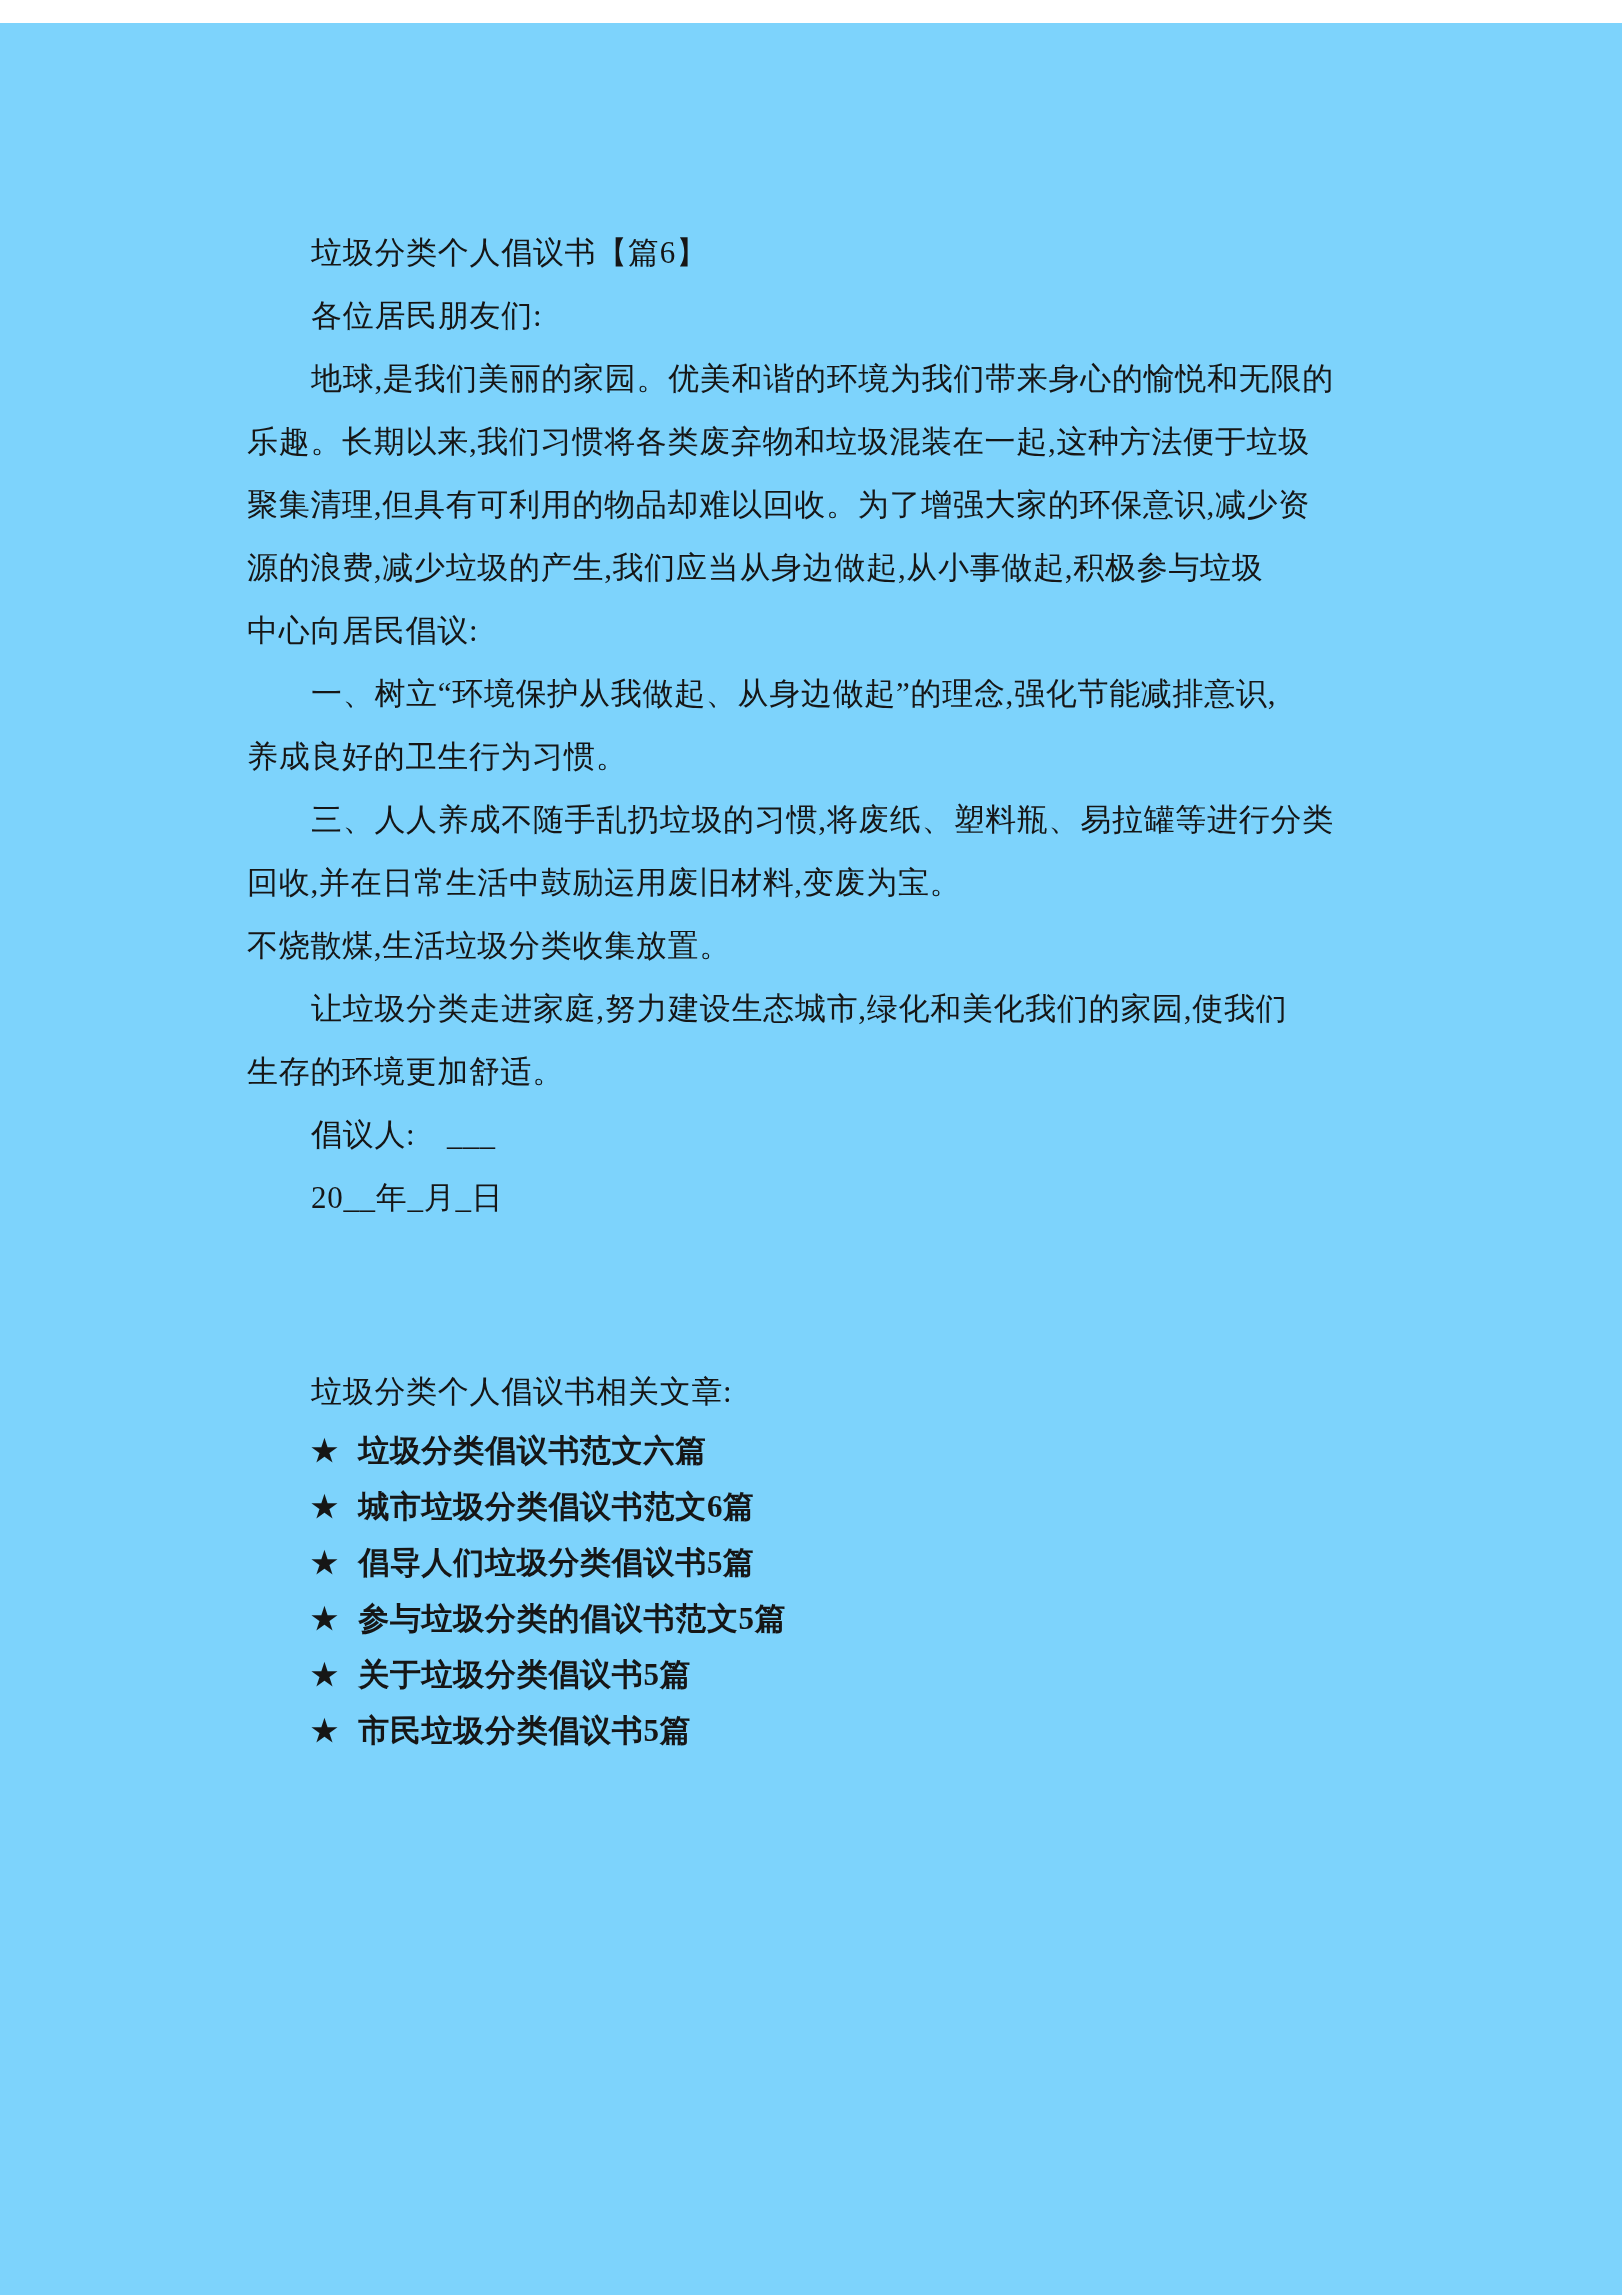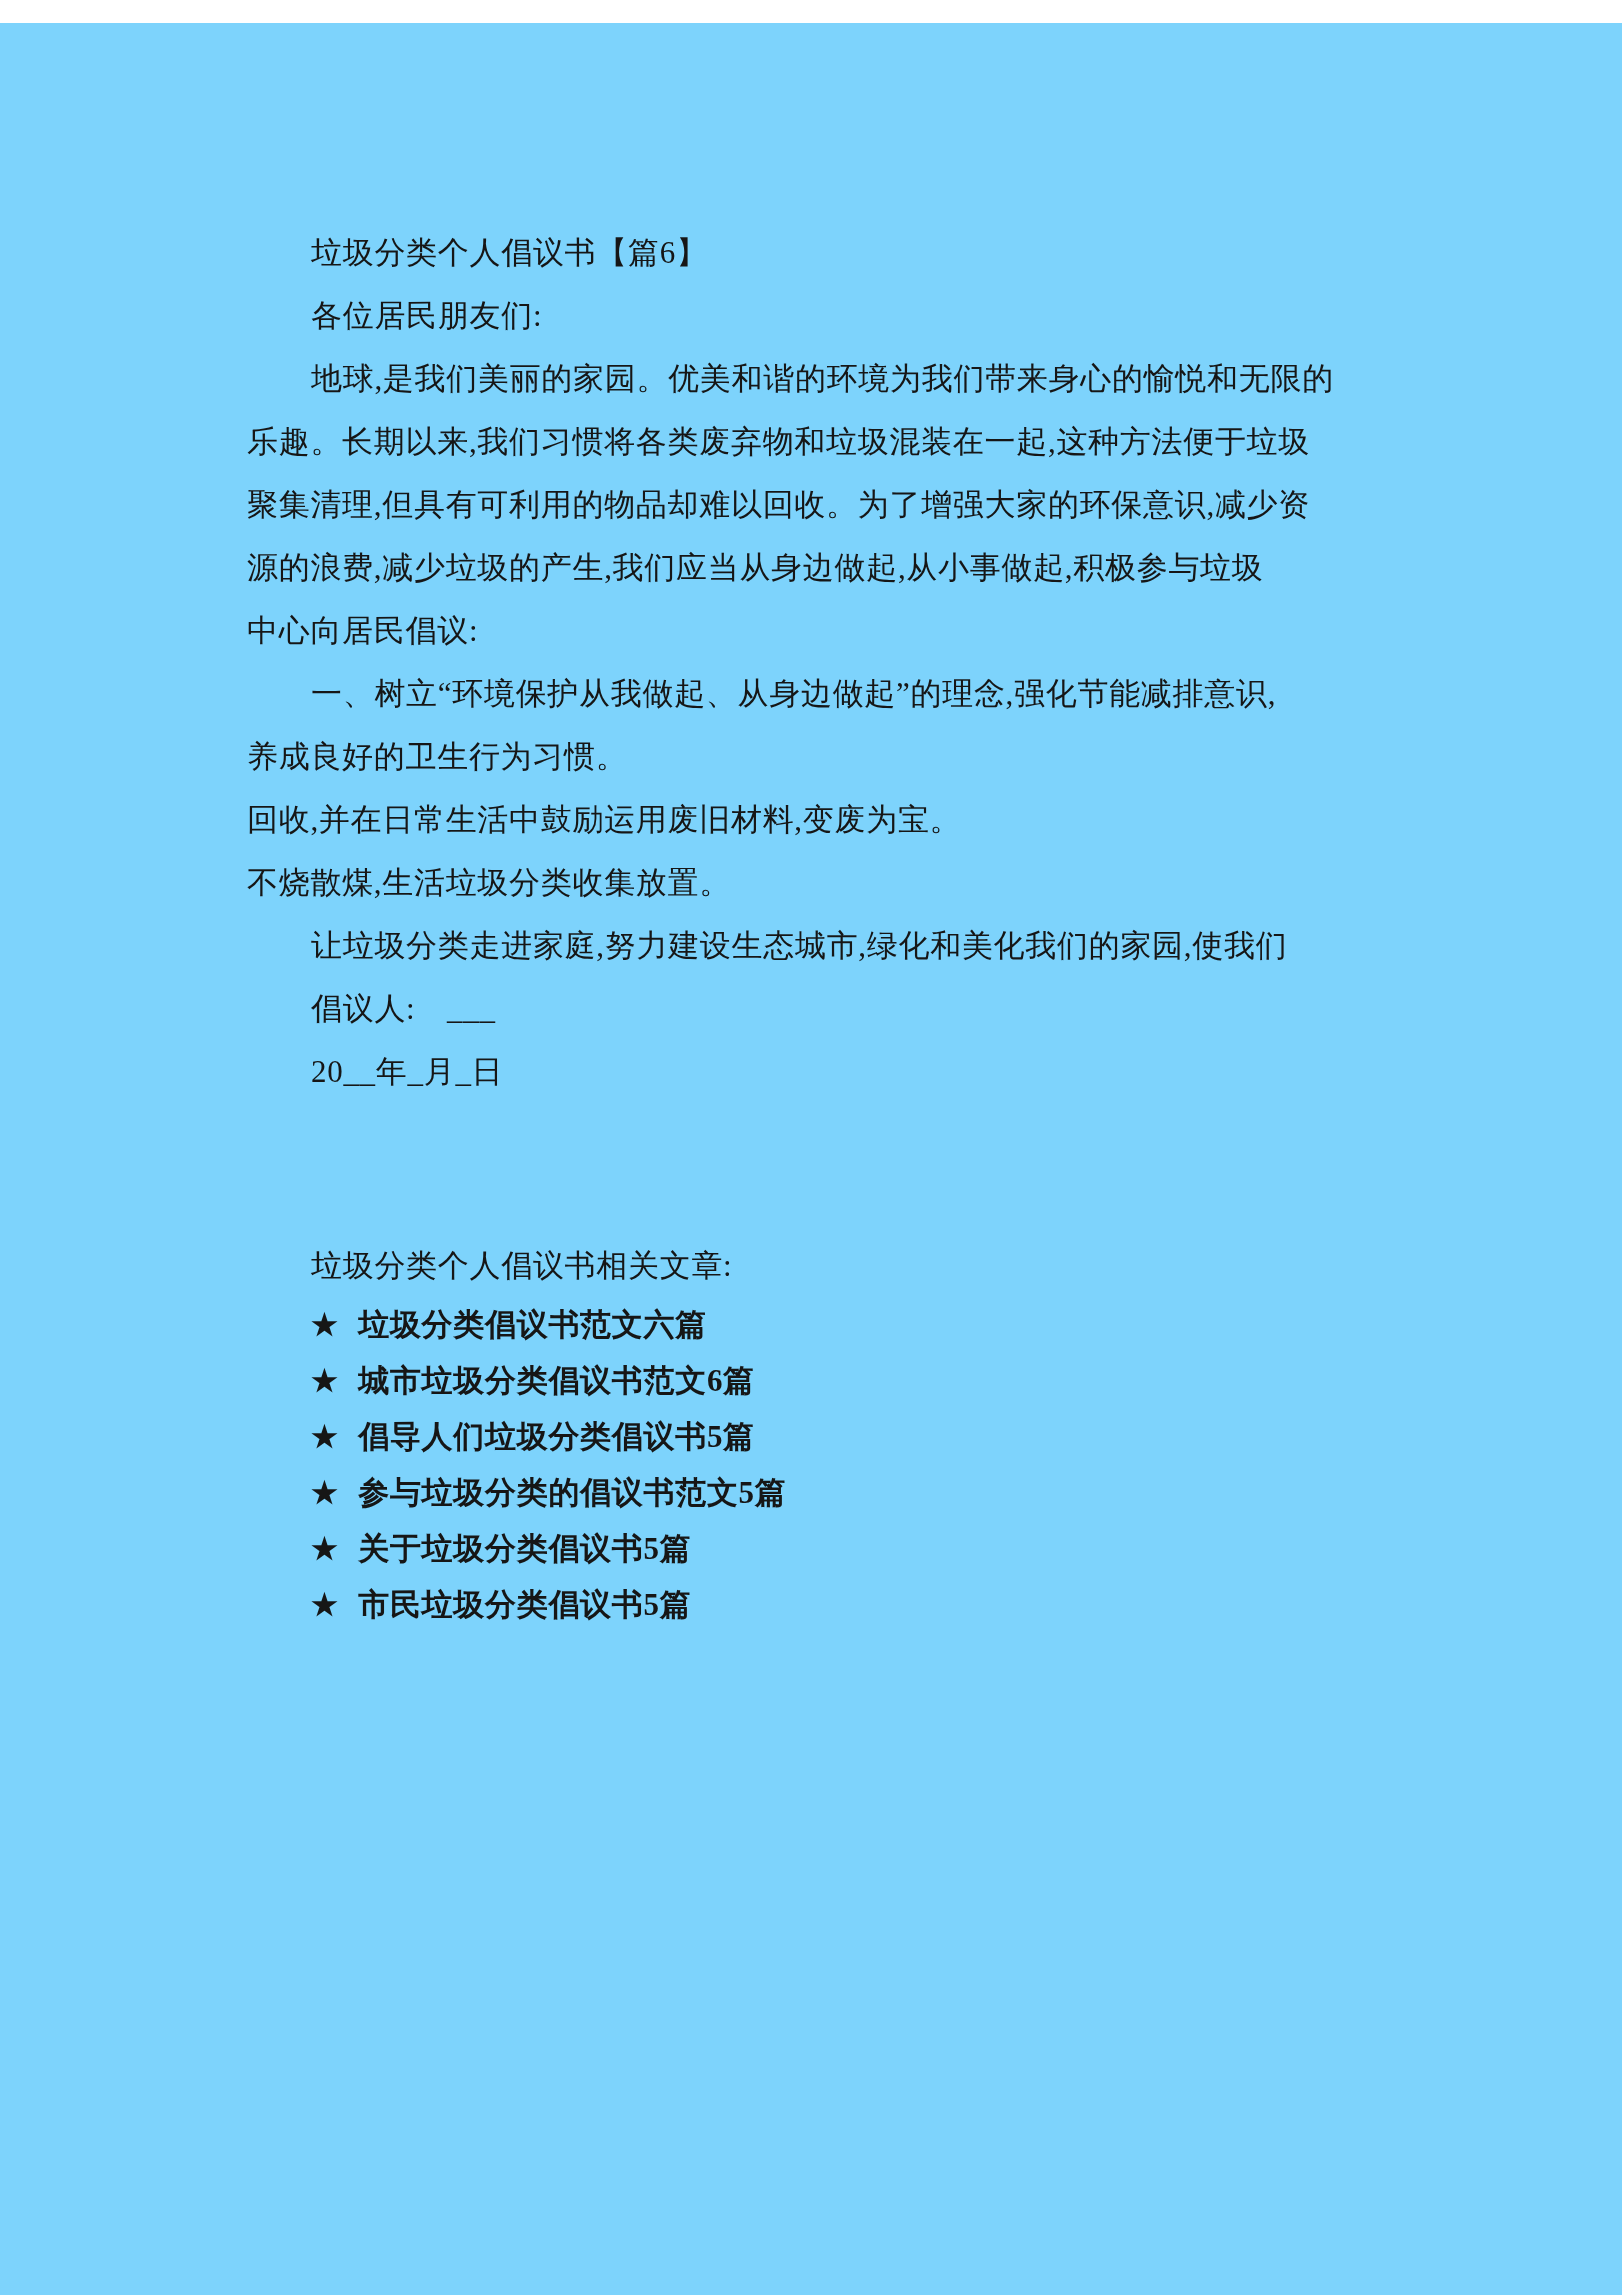--- a/index.html
+++ b/index.html
@@ -59,23 +59,25 @@
     <div id="lines">
         <div class="line indent">垃圾分类个人倡议书【篇6】</div>
         <div class="line indent">各位居民朋友们:</div>
         <div class="line indent">地球,是我们美丽的家园。优美和谐的环境为我们带来身心的愉悦和无限的</div>
         <div class="line">乐趣。长期以来,我们习惯将各类废弃物和垃圾混装在一起,这种方法便于垃圾</div>
         <div class="line">聚集清理,但具有可利用的物品却难以回收。为了增强大家的环保意识,减少资</div>
         <div class="line">源的浪费,减少垃圾的产生,我们应当从身边做起,从小事做起,积极参与垃圾</div>
         <div class="line">中心向居民倡议:</div>
         <div class="line indent">一、树立“环境保护从我做起、从身边做起”的理念,强化节能减排意识,</div>
         <div class="line">养成良好的卫生行为习惯。</div>
+        <div class="line indent">三、人人养成不随手乱扔垃圾的习惯,将废纸、塑料瓶、易拉罐等进行分类</div>
         <div class="line">回收,并在日常生活中鼓励运用废旧材料,变废为宝。</div>
         <div class="line">不烧散煤,生活垃圾分类收集放置。</div>
         <div class="line indent">让垃圾分类走进家庭,努力建设生态城市,绿化和美化我们的家园,使我们</div>
+        <div class="line">生存的环境更加舒适。</div>
         <div class="line indent">倡议人:　___</div>
         <div class="line indent">20__年_月_日</div>
       </div>
     <div class="related">
       <div class="line indent">垃圾分类个人倡议书相关文章:</div>
       <div id="related-items">
           <div class="star-line"><span class="star">★</span><span>垃圾分类倡议书范文六篇</span></div>
           <div class="star-line"><span class="star">★</span><span>城市垃圾分类倡议书范文6篇</span></div>
           <div class="star-line"><span class="star">★</span><span>倡导人们垃圾分类倡议书5篇</span></div>
           <div class="star-line"><span class="star">★</span><span>参与垃圾分类的倡议书范文5篇</span></div>

